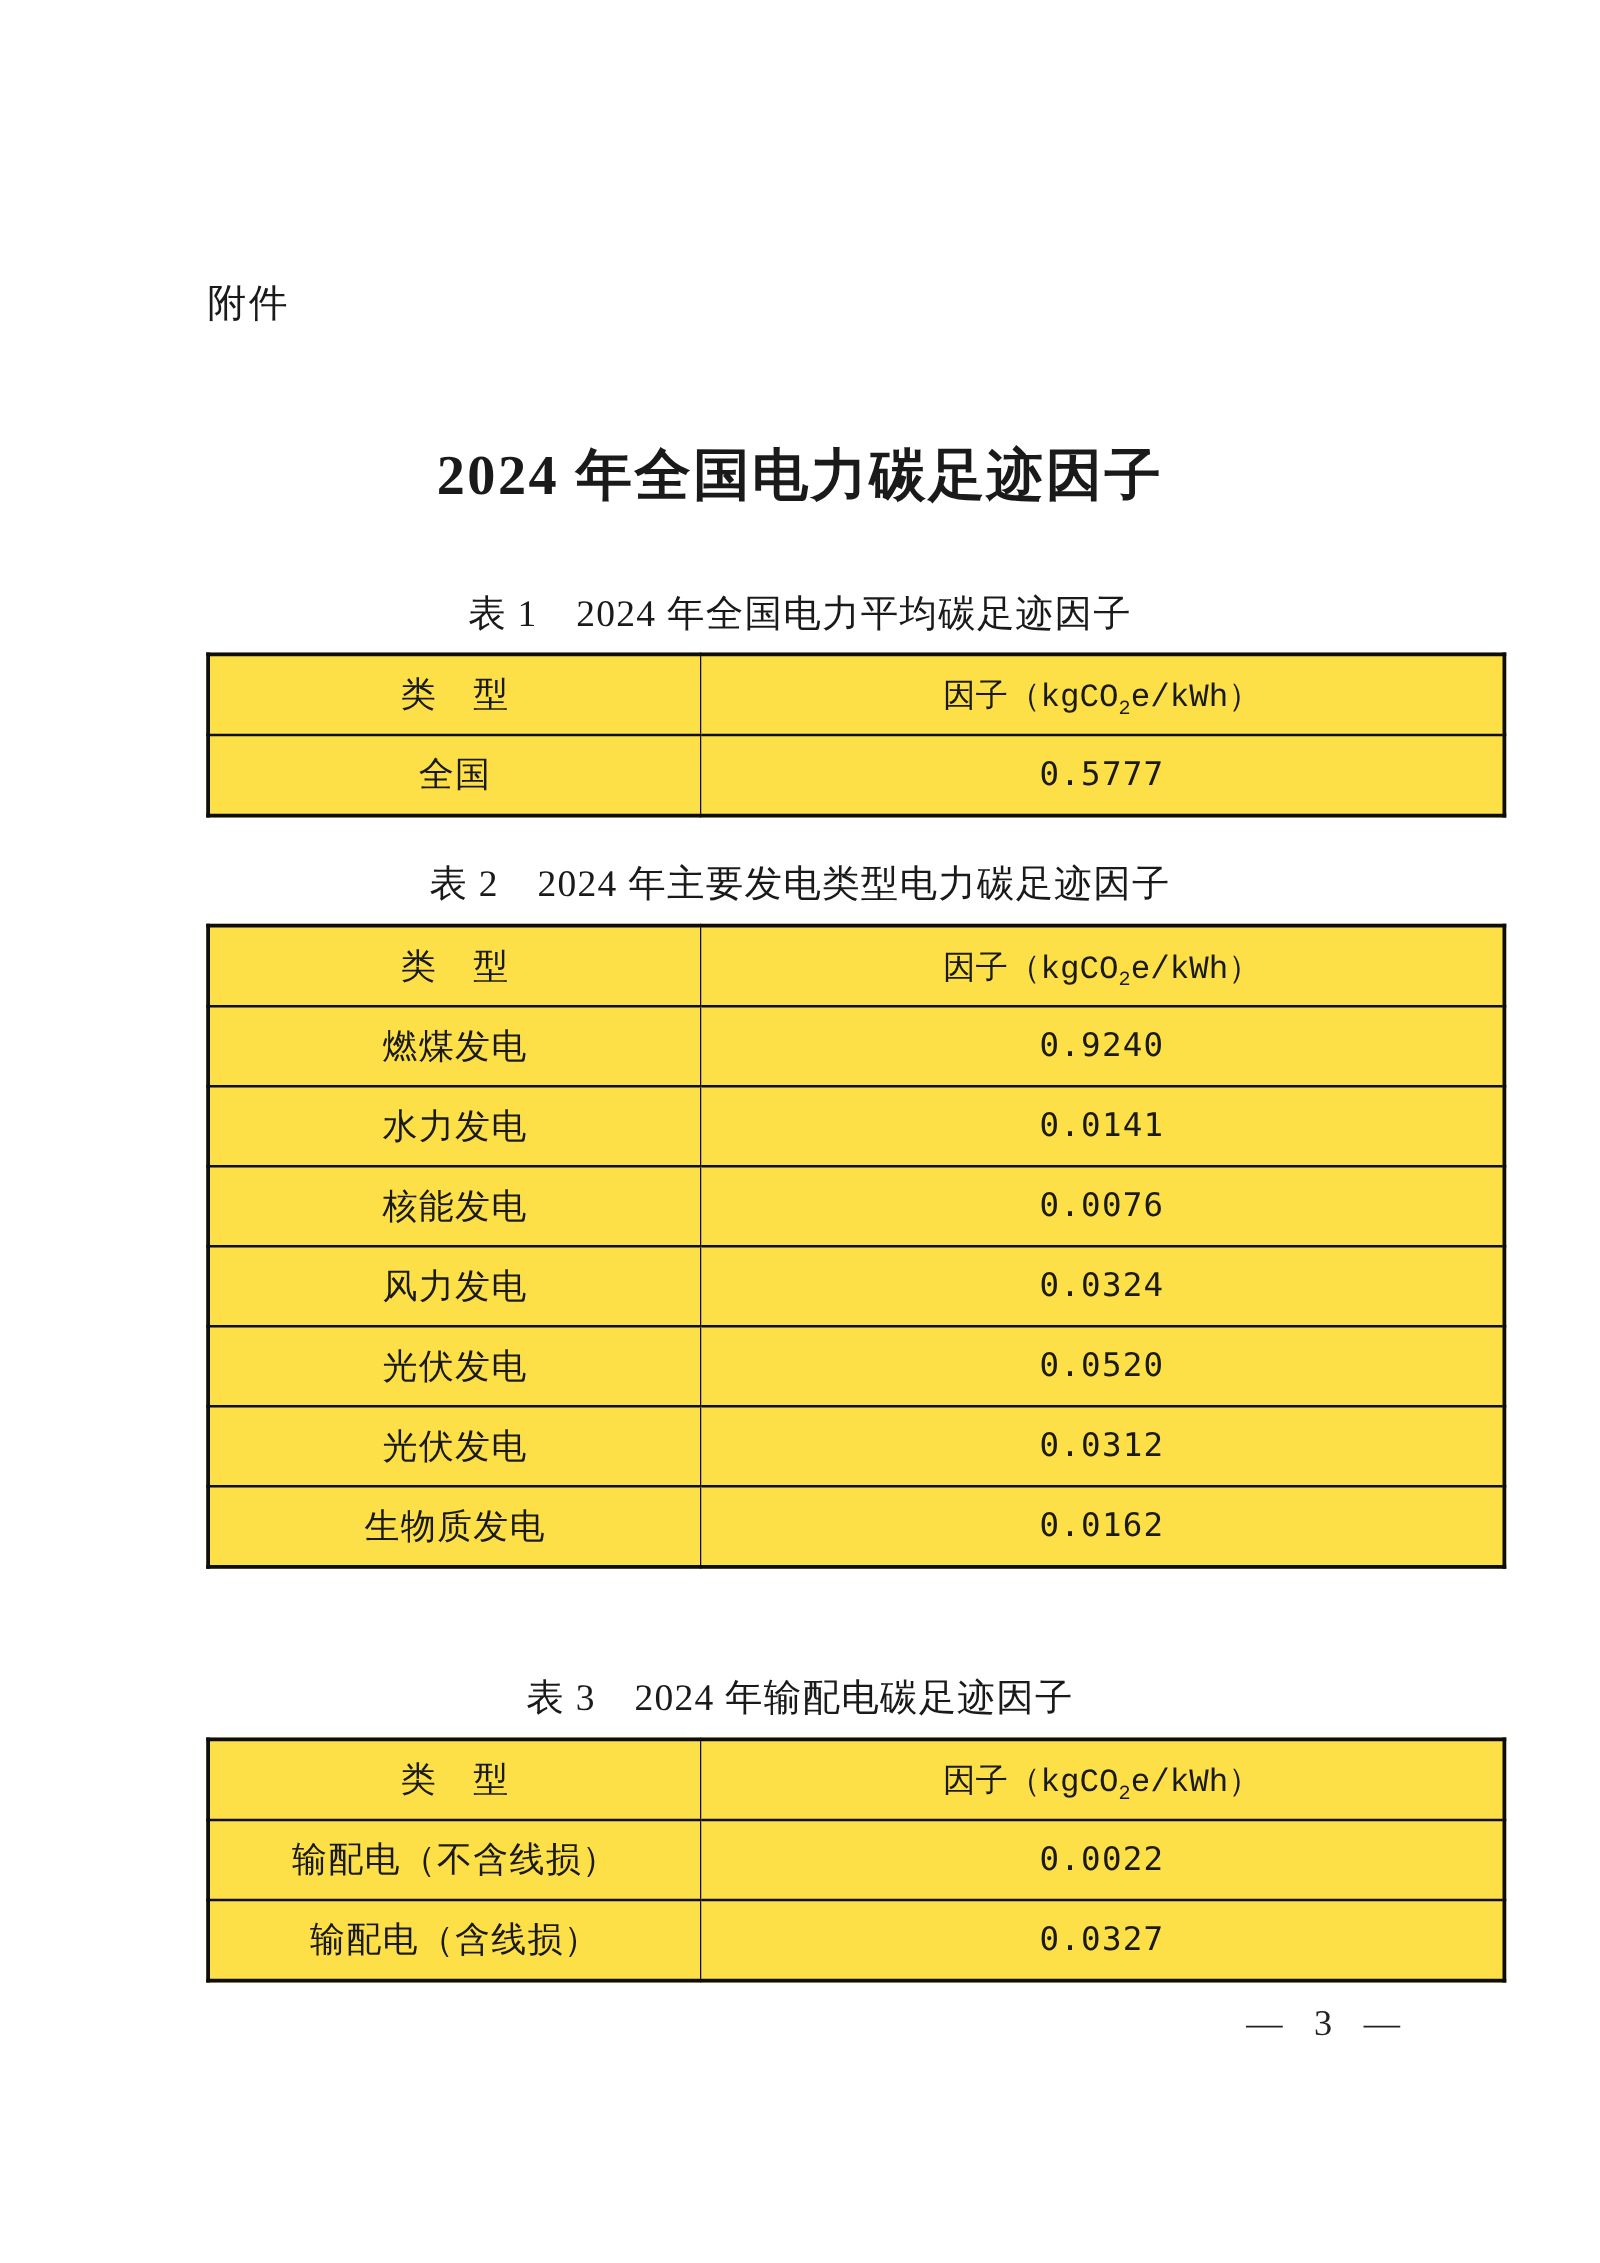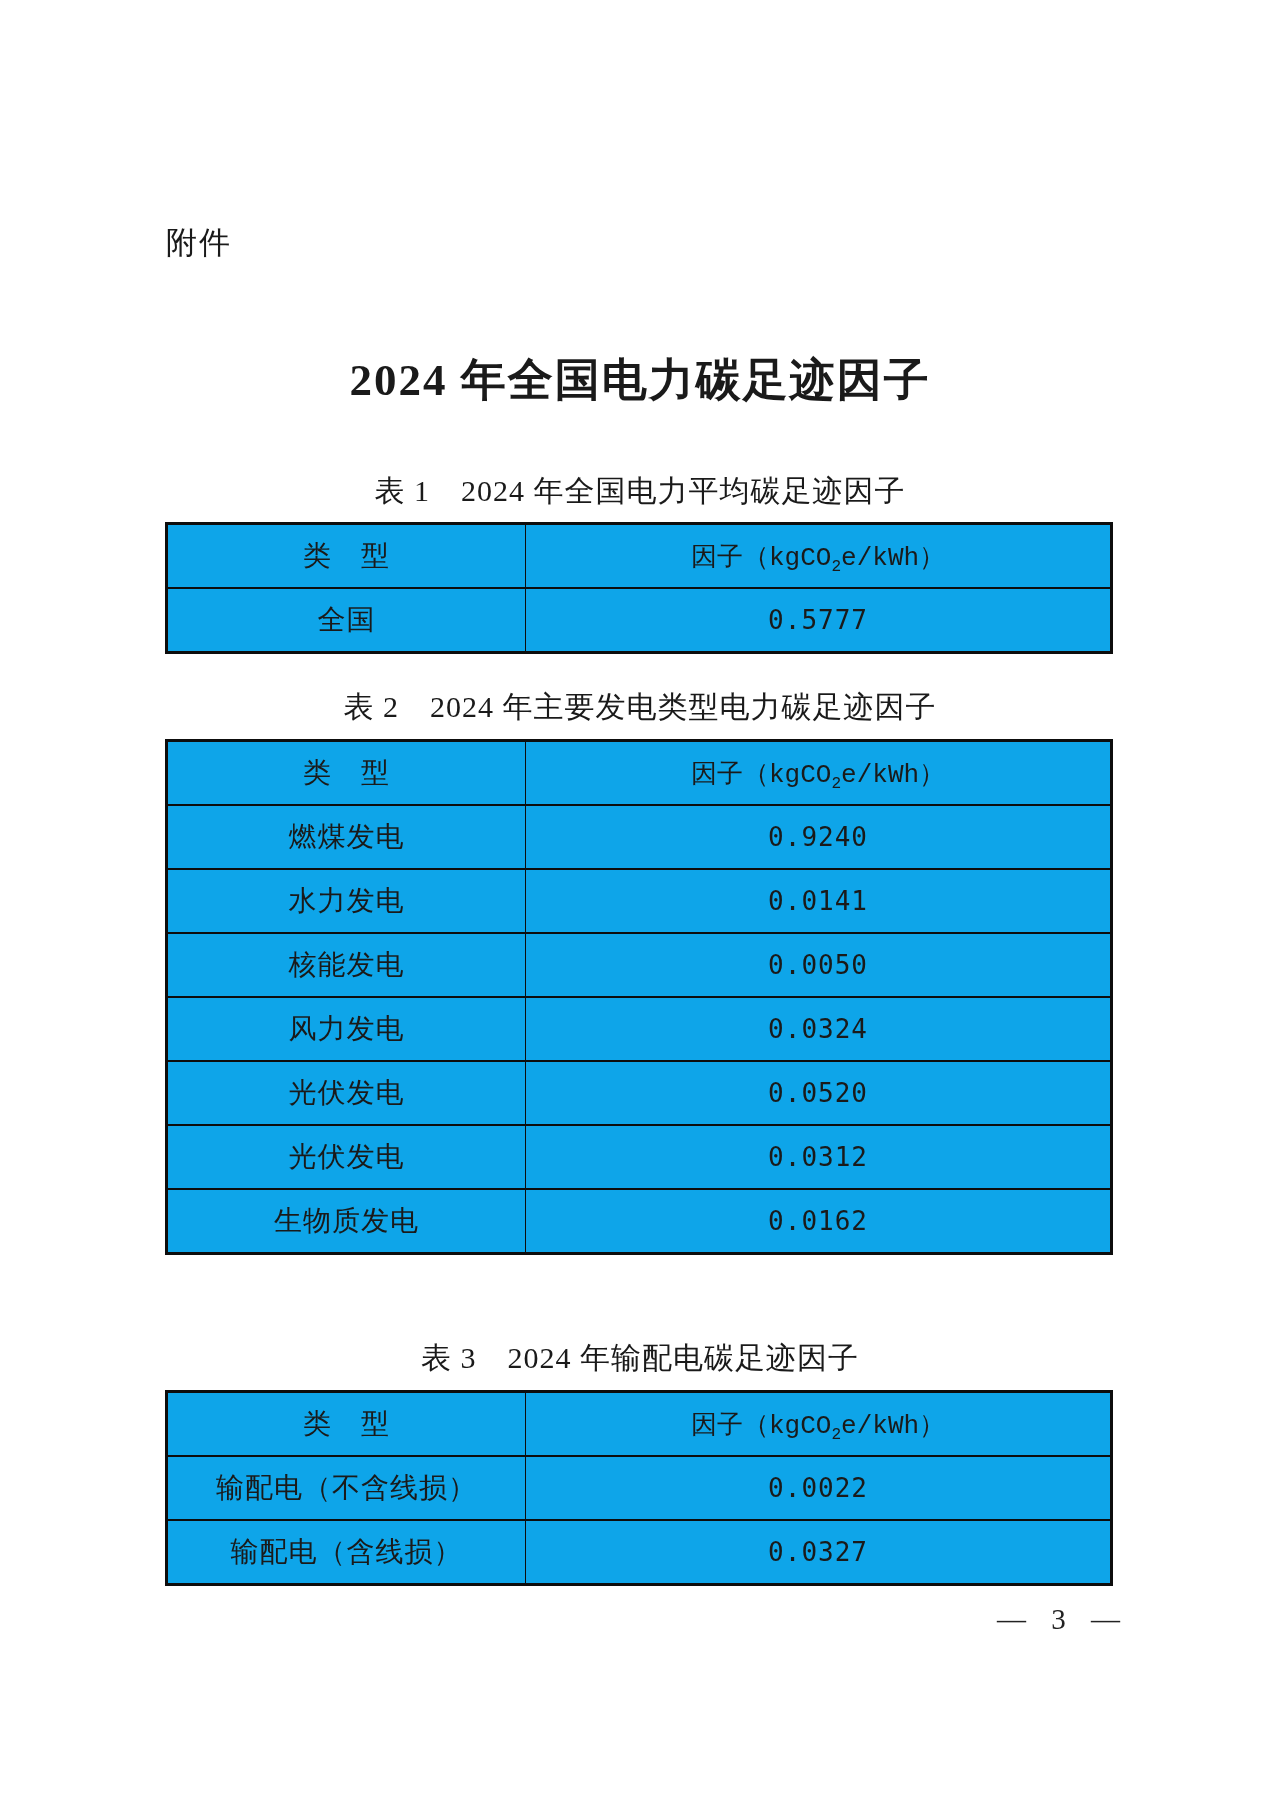--- a/index.html
+++ b/index.html
@@ -45,25 +45,25 @@
     font-weight: normal;
     letter-spacing: 1px;
   }
   #caption-1 { top: 471px; }
   #caption-2 { top: 687px; }
   #caption-3 { top: 1338px; }
 
   table.doc-table {
     position: absolute;
     left: 165px;
-    width: 948px;
+    width: 1040px;
     table-layout: fixed;
     border-collapse: collapse;
     border: 3px solid #0d0d0d;
-    background: #0ea5e9;
+    background: #fde047;
   }
   #table-1 { top: 522px; }
   #table-2 { top: 739px; }
   #table-3 { top: 1390px; }
 
   .doc-table col.c1 { width: 38%; }
   .doc-table col.c2 { width: 62%; }
 
   .doc-table th,
   .doc-table td {
@@ -149,21 +149,21 @@
       <tr>
         <td class="type-cell">燃煤发电</td>
         <td class="factor-cell">0.9240</td>
       </tr>
       <tr>
         <td class="type-cell">水力发电</td>
         <td class="factor-cell">0.0141</td>
       </tr>
       <tr>
         <td class="type-cell">核能发电</td>
-        <td class="factor-cell">0.0050</td>
+        <td class="factor-cell">0.0076</td>
       </tr>
       <tr>
         <td class="type-cell">风力发电</td>
         <td class="factor-cell">0.0324</td>
       </tr>
       <tr>
         <td class="type-cell">光伏发电</td>
         <td class="factor-cell">0.0520</td>
       </tr>
       <tr>

